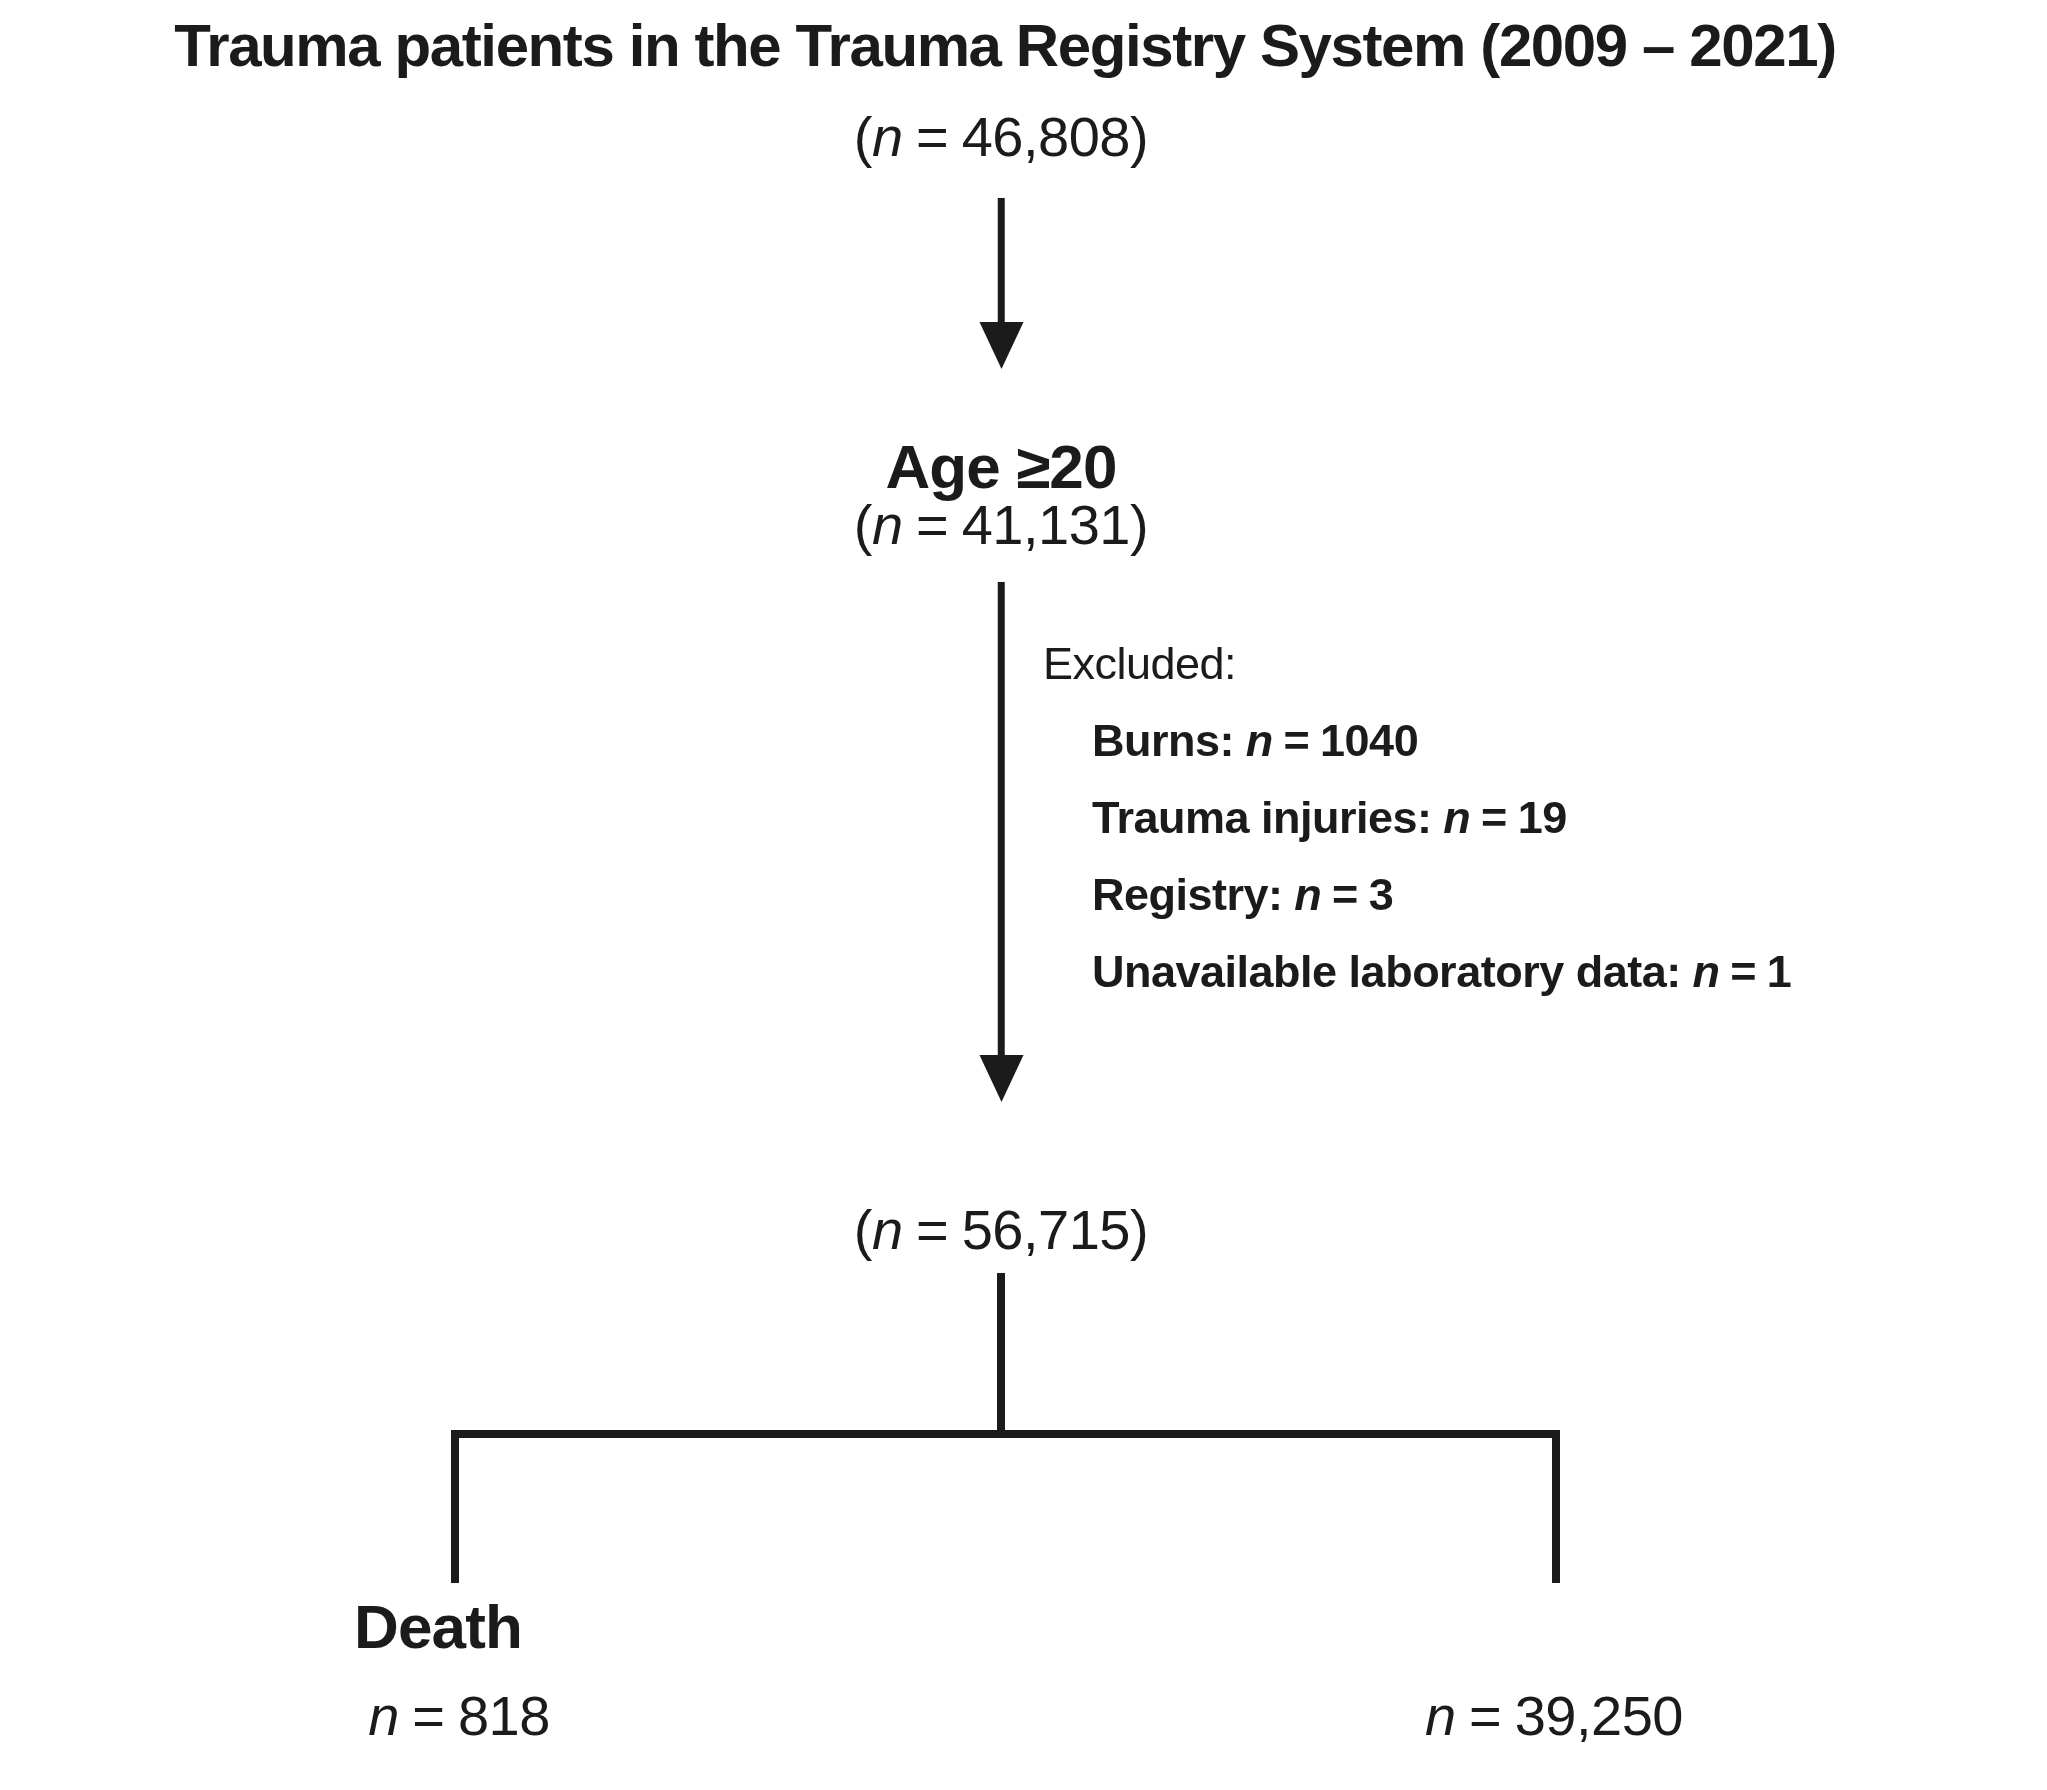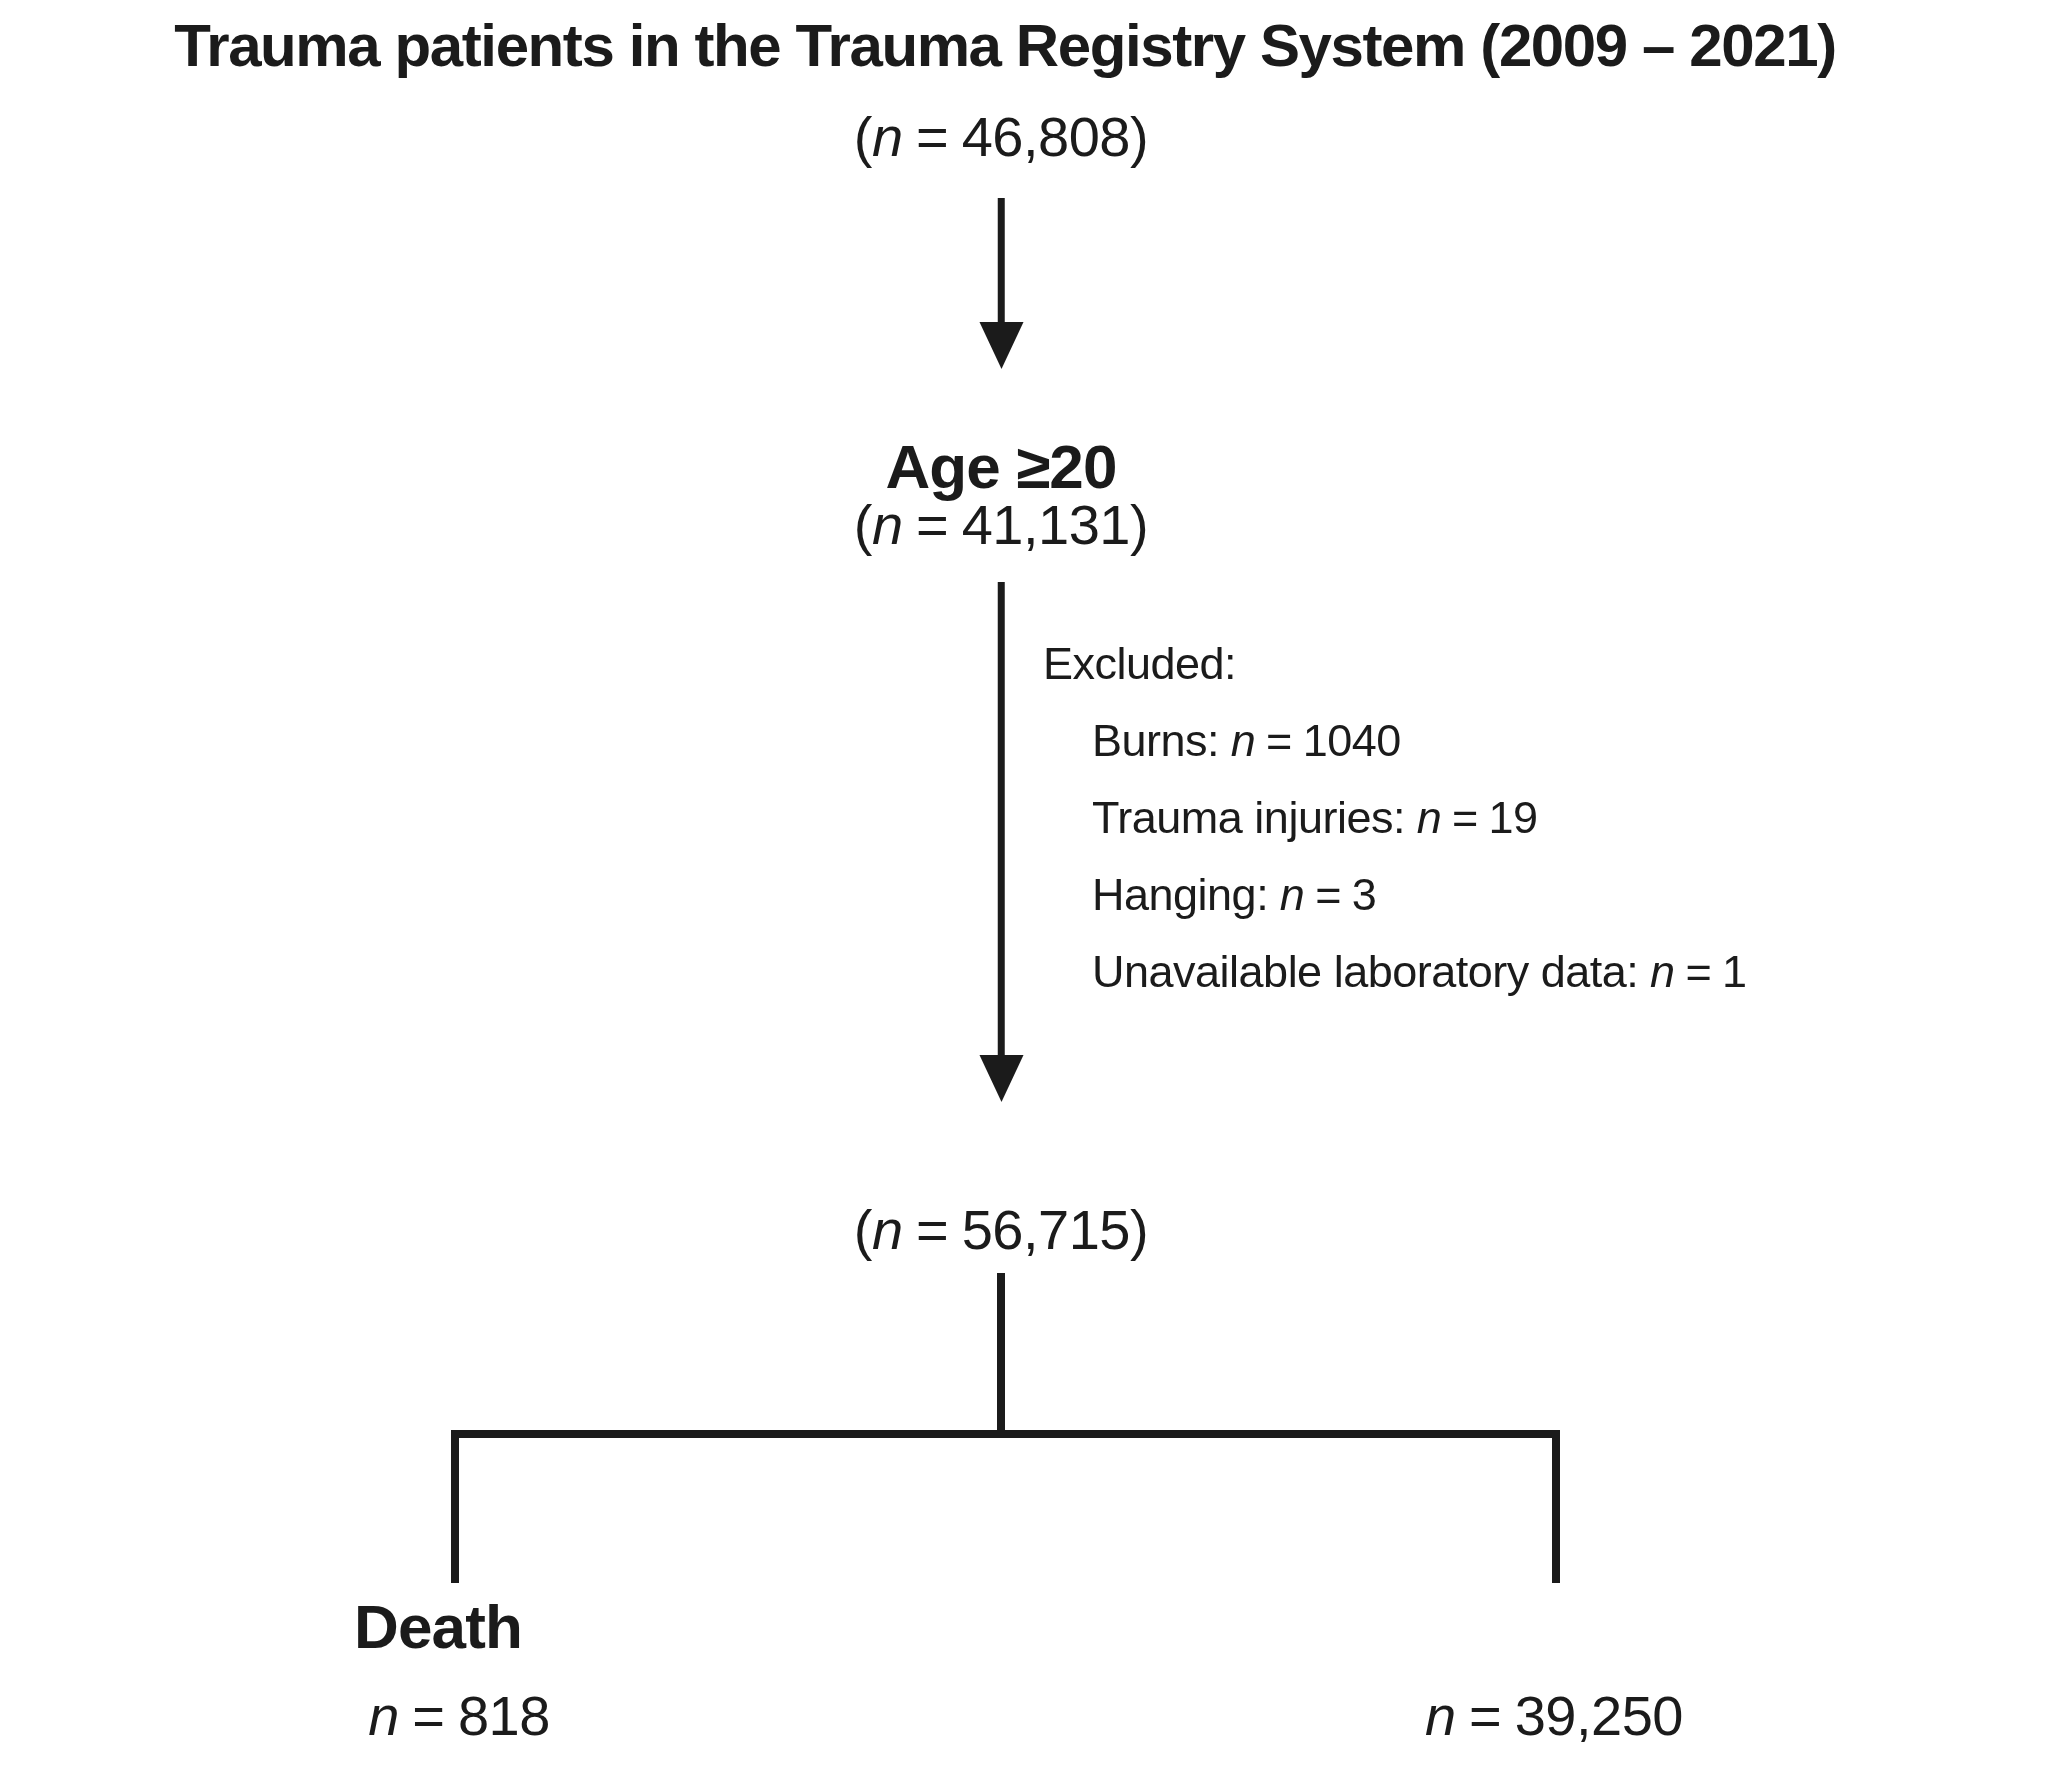--- a/index.html
+++ b/index.html
@@ -41,21 +41,21 @@
   }
   .nvar { font-style: italic; }
   .eq { margin: 0 0.24em; }
   .excluded-block {
     position: absolute;
     font-size: 45px;
     line-height: 77px;
     letter-spacing: -0.5px;
     white-space: nowrap;
   }
-  .excluded-item { padding-left: 49px; }
+  .excluded-item { padding-left: 49px; font-weight: bold; }
   .exlabel { margin-right: 0.26em; }
   
   .vshaft {
     position: absolute;
     width: 7.5px;
     background: #1b1b1b;
   }
   .varrow { position: absolute; width: 45px; transform: translateX(-50%); }
   .varrow .shaft {
     position: absolute;
@@ -102,21 +102,21 @@
 
   <div class="varrow" style="left:1001px; top:582px; height:520px;">
     <div class="shaft" style="height:476px;"></div>
     <div class="head"></div>
   </div>
 
   <div class="excluded-block" style="left:1043px; top:625px;">
     <div>Excluded:</div>
     <div class="excluded-item"><span class="exlabel">Burns:</span><span class="nvar">n</span><span class="eq">=</span><span>1040</span></div>
     <div class="excluded-item"><span class="exlabel">Trauma injuries:</span><span class="nvar">n</span><span class="eq">=</span><span>19</span></div>
-    <div class="excluded-item"><span class="exlabel">Hanging:</span><span class="nvar">n</span><span class="eq">=</span><span>3</span></div>
+    <div class="excluded-item"><span class="exlabel">Registry:</span><span class="nvar">n</span><span class="eq">=</span><span>3</span></div>
     <div class="excluded-item"><span class="exlabel">Unavailable laboratory data:</span><span class="nvar">n</span><span class="eq">=</span><span>1</span></div>
   </div>
 
 
   <div class="center-text count" style="left:1001px; top:1198px;"><span>(</span><span class="nvar">n</span><span class="eq">=</span><span>56,715</span><span>)</span></div>
 
   <div class="vshaft" style="left:997px; top:1273px; height:165px;"></div>
   <div class="hline" style="left:451px; top:1430px; width:1108px;"></div>
   <div class="vshaft" style="left:451px; top:1430px; height:153px;"></div>
   <div class="vshaft" style="left:1552px; top:1430px; height:153px;"></div>

